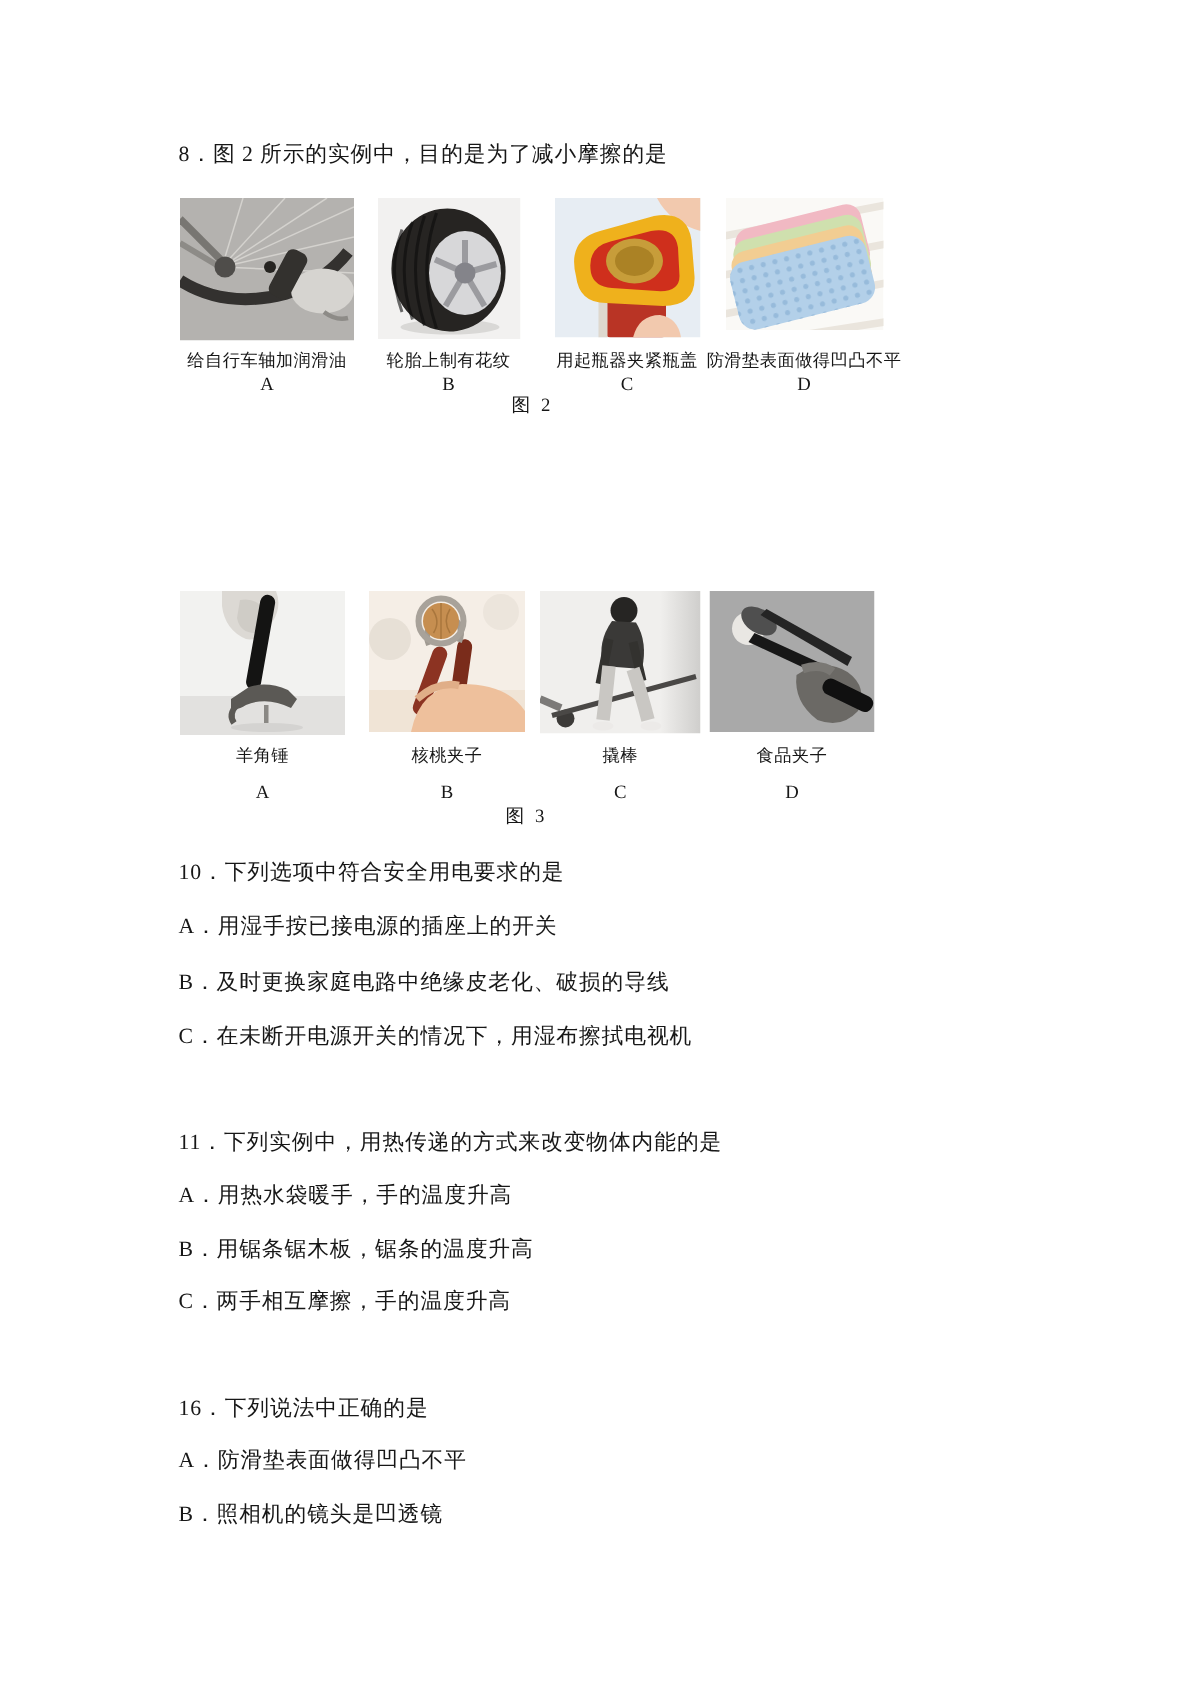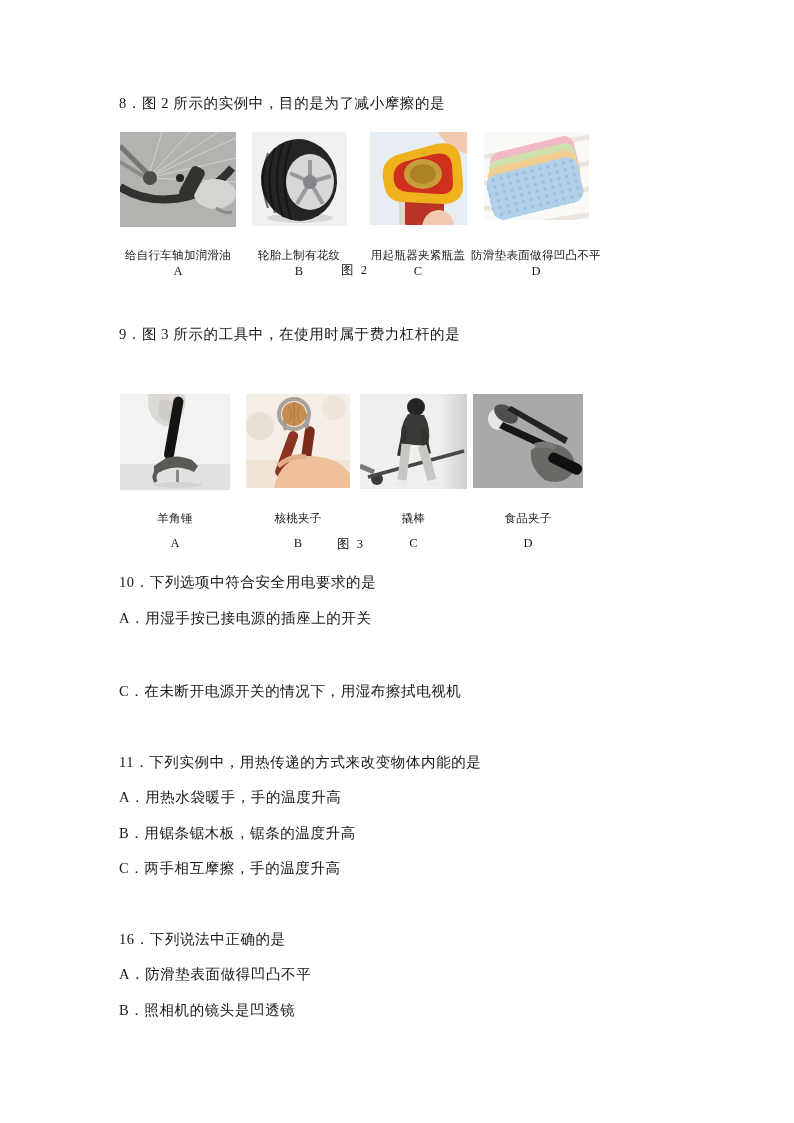--- a/index.html
+++ b/index.html
@@ -12,21 +12,21 @@
   .line {
     position:absolute; left:119px; font-size:14.5px; line-height:1.25;
     letter-spacing:0.6px; white-space:nowrap;
   }
   .fig-col {
     position:absolute; display:flex; flex-direction:column; align-items:center;
   }
   .imgbox { display:flex; align-items:flex-start; justify-content:center; }
   .row1 .imgbox { height:96px; }
   .row2 .imgbox { height:97px; }
-  .fig-caption { font-size:11.5px; margin-top:20px; white-space:nowrap; letter-spacing:0.3px; }
+  .fig-caption { font-size:11.5px; margin-top:5px; white-space:nowrap; letter-spacing:0.3px; }
   .fig-letter { font-size:12.5px; }
   .row1 .fig-letter { margin-top:1px; }
   .row2 .fig-letter { margin-top:10px; }
   .fig-label { position:absolute; font-size:12.5px; letter-spacing:2px; white-space:nowrap; }
   svg { display:block; }
 </style>
 </head>
 <body>
 
 <div class="page">
@@ -129,21 +129,20 @@
           <rect x="3" y="33" width="93" height="46" rx="11" fill="url(#matdots)"></rect>
         </g>
       </svg>
     </div>
     <figcaption class="fig-caption">防滑垫表面做得凹凸不平</figcaption>
     <div class="fig-letter">D</div>
   </figure>
 
   <div class="fig-label" style="left:341px; top:262px">图 2</div>
 
-  <div class="line" style="top:325px">9．图 3 所示的工具中，在使用时属于费力杠杆的是</div>
 
   <figure class="fig-col row2" style="left:112px; top:394px; width:126px">
     <div class="imgbox">
       <svg width="110" height="96" viewBox="0 0 110 96">
         <rect width="110" height="96" fill="#f2f2f0"></rect>
         <rect y="70" width="110" height="26" fill="#e2e1df"></rect>
         <path d="M28 0 L64 0 Q68 10 62 20 Q54 34 44 32 Q30 26 28 10 Z" fill="#dcd9d4"></path>
         <path d="M40 6 Q52 4 56 14 Q58 24 50 28 Q40 28 38 18 Z" fill="#cfccc6"></path>
         <g transform="rotate(10 52 44)">
             <rect x="47" y="2" width="10" height="64" rx="5" fill="#141413"></rect>
@@ -226,20 +225,21 @@
       </svg>
     </div>
     <figcaption class="fig-caption">食品夹子</figcaption>
     <div class="fig-letter">D</div>
   </figure>
 
   <div class="fig-label" style="left:337px; top:536px">图 3</div>
 
   <div class="line" style="top:573px">10．下列选项中符合安全用电要求的是</div>
   <div class="line" style="top:609px">A．用湿手按已接电源的插座上的开关</div>
+  <div class="line" style="top:646px">B．及时更换家庭电路中绝缘皮老化、破损的导线</div>
   <div class="line" style="top:682px">C．在未断开电源开关的情况下，用湿布擦拭电视机</div>
 
   <div class="line" style="top:753px">11．下列实例中，用热传递的方式来改变物体内能的是</div>
   <div class="line" style="top:788px">A．用热水袋暖手，手的温度升高</div>
   <div class="line" style="top:824px">B．用锯条锯木板，锯条的温度升高</div>
   <div class="line" style="top:859px">C．两手相互摩擦，手的温度升高</div>
 
   <div class="line" style="top:930px">16．下列说法中正确的是</div>
   <div class="line" style="top:965px">A．防滑垫表面做得凹凸不平</div>
   <div class="line" style="top:1001px">B．照相机的镜头是凹透镜</div>

